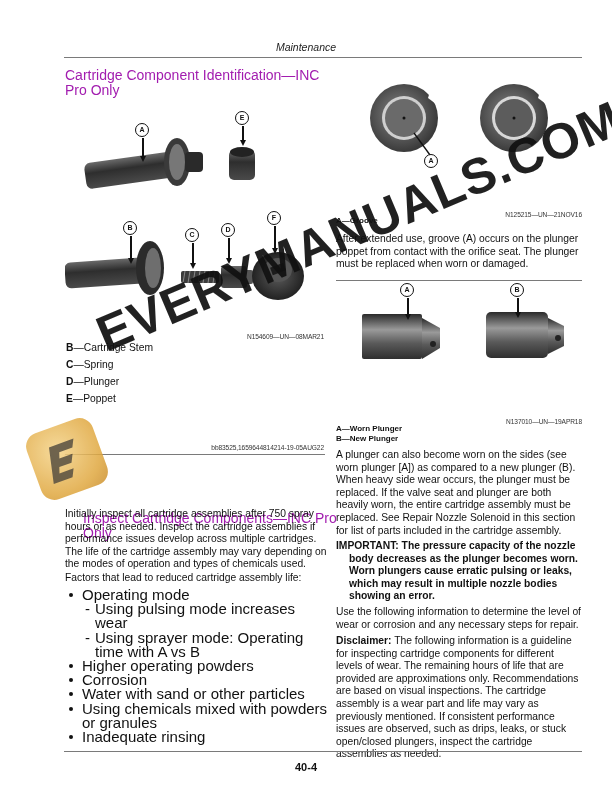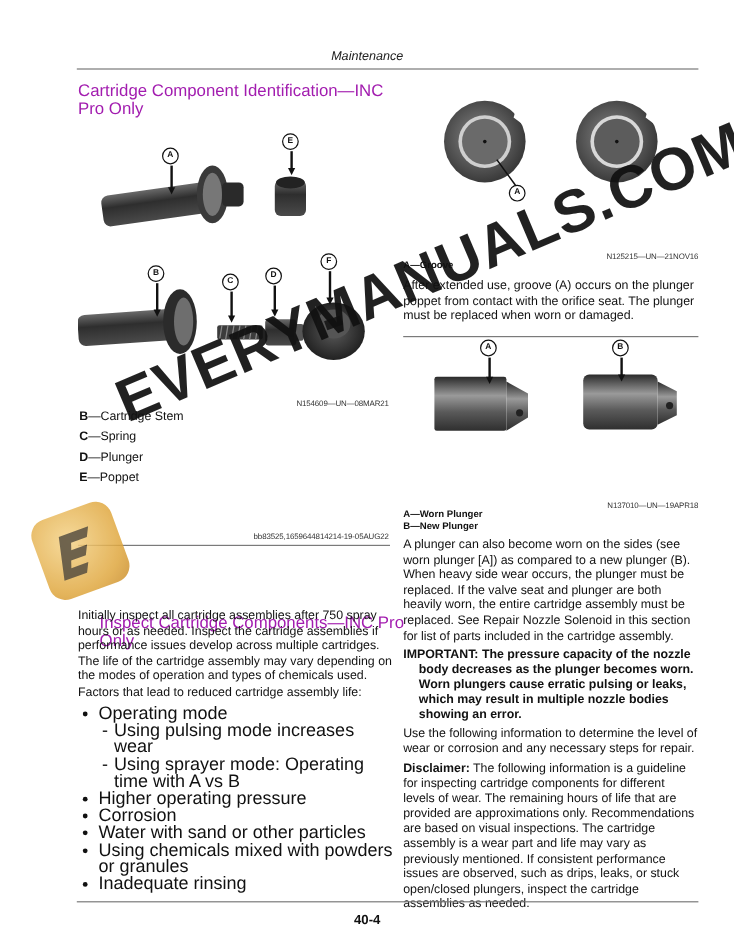--- a/index.html
+++ b/index.html
@@ -146,21 +146,21 @@
   <div>Inspect Cartridge Components—INC Pro</div>
   <div>Only</div>
 </div>
 <div class="abs body-text" style="left:65px; top:508px; width:263px;">Initially inspect all cartridge assemblies after 750 spray hours or as needed. Inspect the cartridge assemblies if performance issues develop across multiple cartridges. The life of the cartridge assembly may vary depending on the modes of operation and types of chemicals used.</div>
 <div class="abs body-text" style="left:65px; top:572px; width:263px;">Factors that lead to reduced cartridge assembly life:</div>
 
 <ul class="abs bullets" style="left:63px; top:588px; width:265px;">
   <li class="l1">Operating mode</li>
   <li class="l2">Using pulsing mode increases wear</li>
   <li class="l2">Using sprayer mode: Operating time with A vs B</li>
-  <li class="l1">Higher operating pressure</li>
+  <li class="l1">Higher operating powders</li>
   <li class="l1">Corrosion</li>
   <li class="l1">Water with sand or other particles</li>
   <li class="l1">Using chemicals mixed with powders or granules</li>
   <li class="l1">Inadequate rinsing</li>
 </ul>
 
 <div class="abs" style="left:336px; top:58px; width:245px; height:150px;">
   <svg width="245" height="150">
     <defs>
       <radialGradient id="cyl" cx="0.45" cy="0.45" r="0.55">

